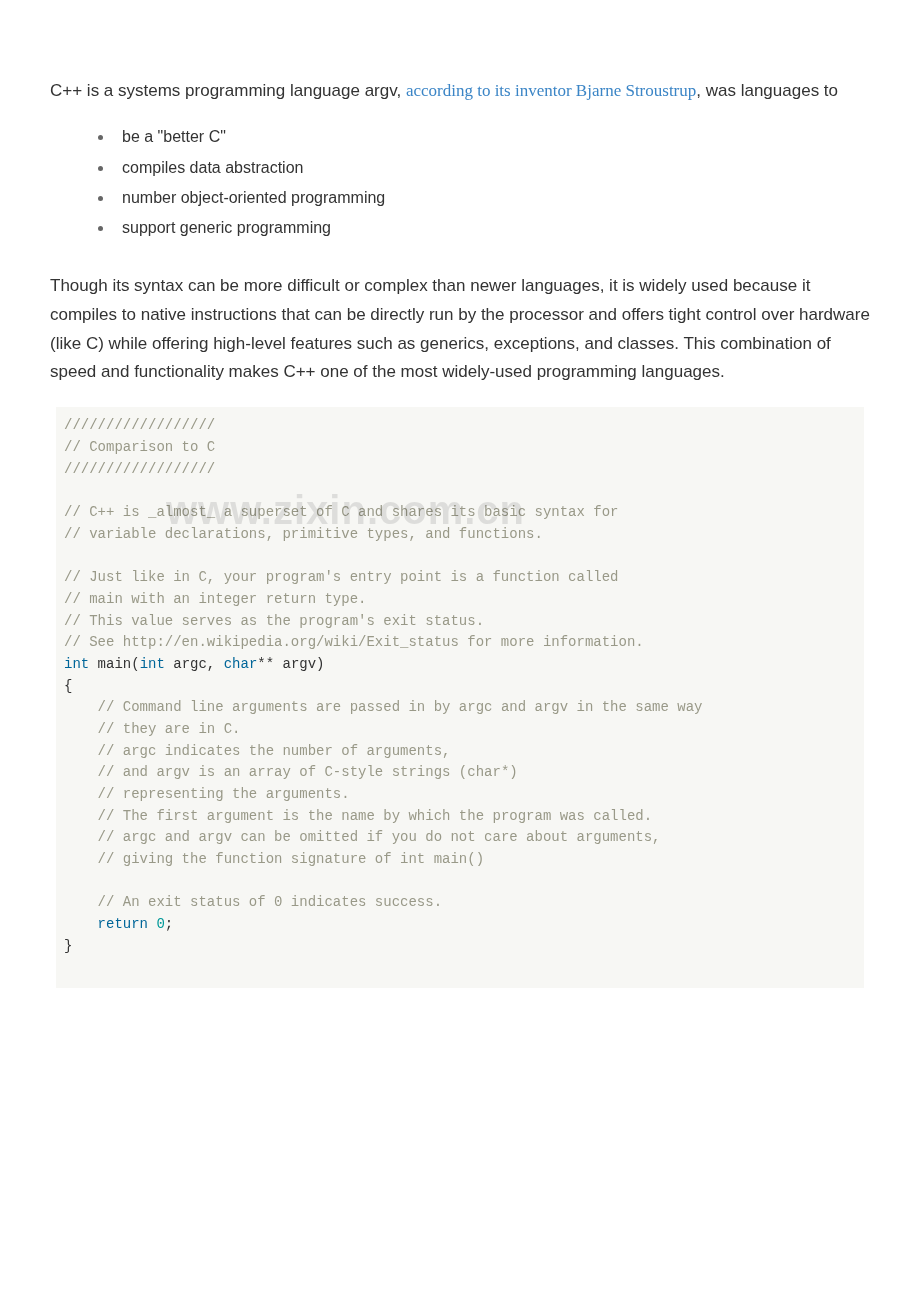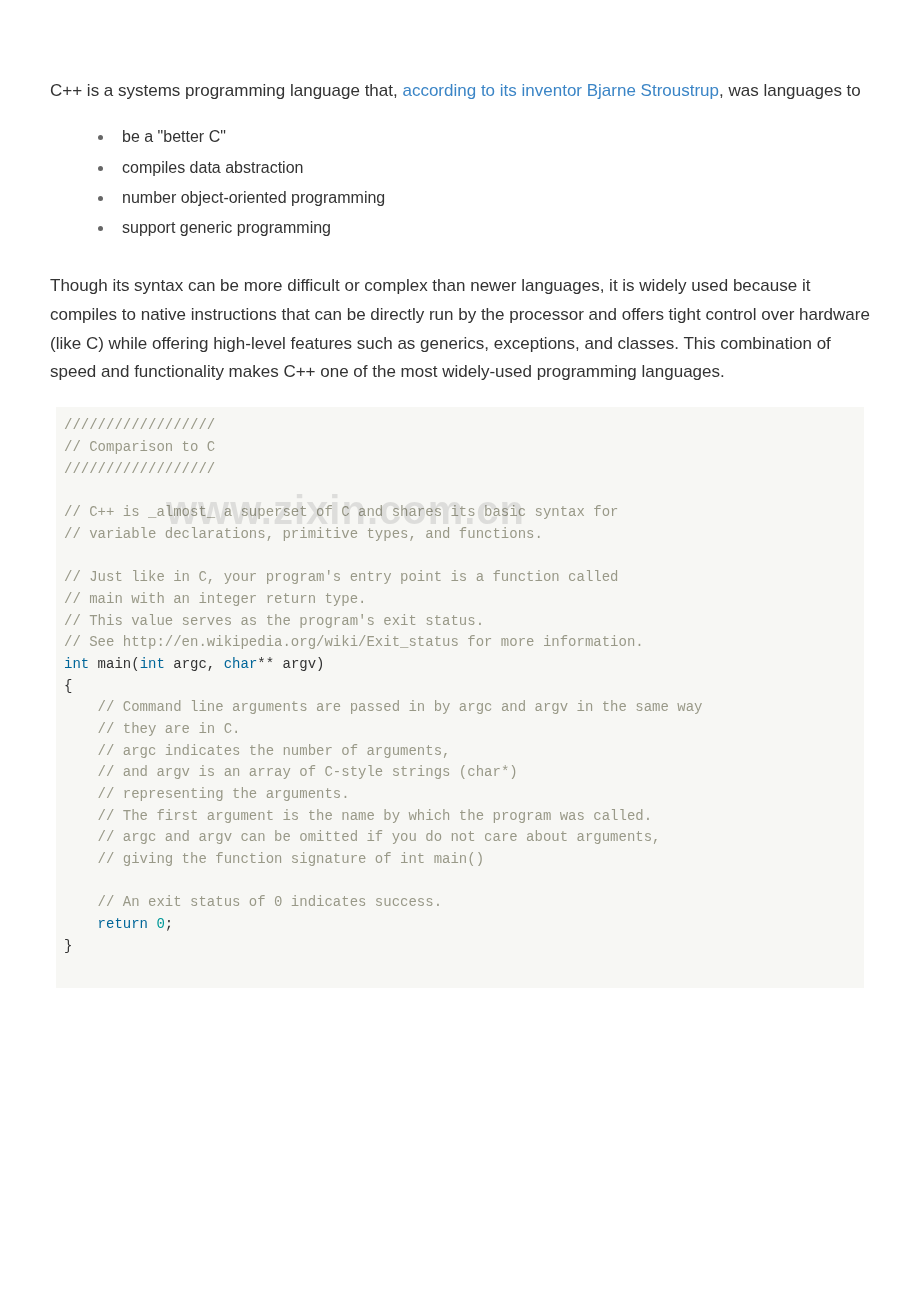--- a/index.html
+++ b/index.html
@@ -12,20 +12,21 @@
     box-sizing: border-box;
   }
   .intro {
     font-size: 17px;
     line-height: 1.6;
     margin-bottom: 18px;
   }
   .intro a {
     color: #3b85c6;
     text-decoration: none;
+    font-family: Liberation Serif, serif;
   }
   ul.bullets {
     margin: 0 0 28px 0;
     padding-left: 64px;
     list-style: disc;
     color: #666;
   }
   ul.bullets li {
     color: #666;
     font-size: 16px;
@@ -63,21 +64,21 @@
     font-family: Arial, sans-serif;
     letter-spacing: 1px;
     pointer-events: none;
     user-select: none;
   }
 </style>
 </head>
 <body>
 
 <p class="intro">
-  <span>C++ is a systems programming language that, </span><a href="#">according to its inventor Bjarne Stroustrup</a><span>, was languages to</span>
+  <span>C++ is a systems programming language argv, </span><a href="#">according to its inventor Bjarne Stroustrup</a><span>, was languages to</span>
 </p>
 
 <ul class="bullets">
   <li><span>be a "better C"</span></li>
   <li><span>compiles data abstraction</span></li>
   <li><span>number object-oriented programming</span></li>
   <li><span>support generic programming</span></li>
 </ul>
 
 <p class="para">Though its syntax can be more difficult or complex than newer languages, it is widely used because it compiles to native instructions that can be directly run by the processor and offers tight control over hardware (like C) while offering high-level features such as generics, exceptions, and classes. This combination of speed and functionality makes C++ one of the most widely-used programming languages.</p>

